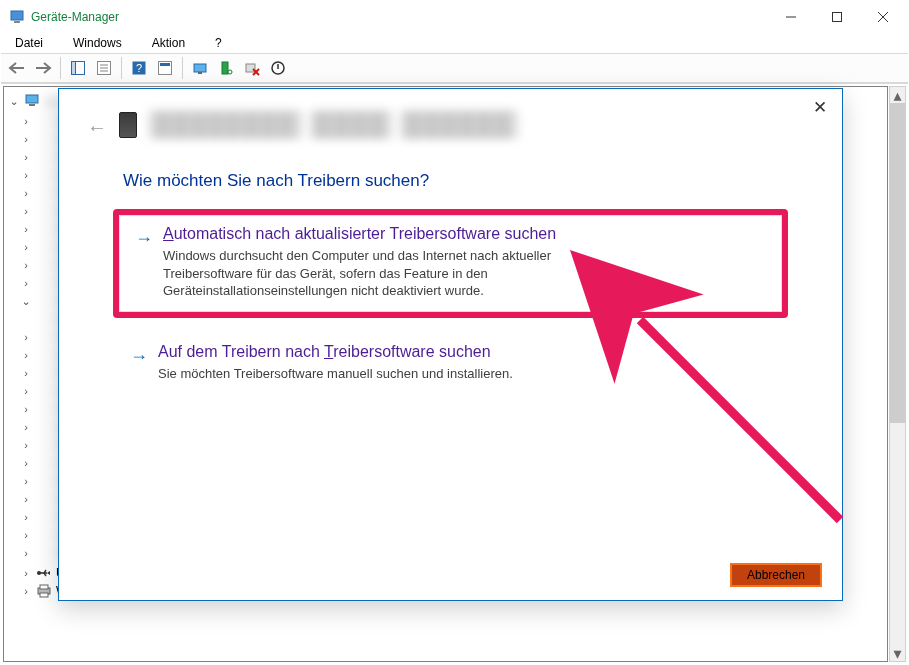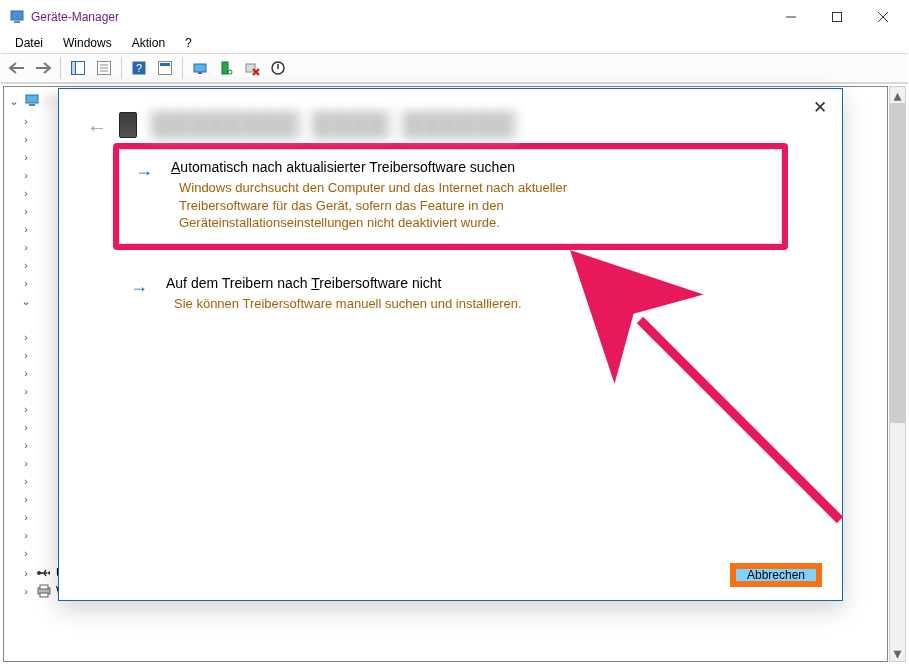--- a/index.html
+++ b/index.html
@@ -1,26 +1,26 @@
 <!DOCTYPE html>
 <html><head>
 <meta charset="utf-8">
 <style>
   * { box-sizing: border-box; font-family: "Segoe UI", Tahoma, sans-serif; }
   body { margin:0; padding:0; width:909px; height:665px; background:#fff; overflow:hidden; position:relative; }
 
   
   .mainwin { position:absolute; inset:0; background:#fff; border:1px solid #fff; }
-  .titlebar { height:32px; display:flex; align-items:center; padding:0 2px 0 8px; font-size:12px; color:#701a75; }
+  .titlebar { height:32px; display:flex; align-items:center; padding:0 2px 0 8px; font-size:12px; color:#15803d; }
   .titleicon { width:16px; height:16px; margin-right:6px; display:inline-flex; align-items:center; justify-content:center; }
   .titletext { flex:1; }
   .wcaption { display:flex; }
   .wbtn { width:46px; height:32px; display:flex; align-items:center; justify-content:center; color:#555; }
   .wbtn svg { width:10px; height:10px; }
-  .menubar { height:20px; display:flex; align-items:center; padding:0 6px; font-size:12px; gap:4px; }
+  .menubar { height:20px; display:flex; align-items:center; padding:0 6px; font-size:12px; gap:14px; }
   .menuitem { padding:1px 8px; }
   .toolbar { height:30px; border-top:1px solid #d9d9d9; border-bottom:1px solid #d9d9d9; display:flex; align-items:center; padding:0 4px; gap:2px; background:#fcfcfc; }
   .tbtn { width:24px; height:24px; display:flex; align-items:center; justify-content:center; }
   .tsep { width:1px; height:22px; background:#d0d0d0; margin:0 3px; }
 
   .clientarea { position:absolute; top:82px; left:0; right:0; bottom:0; border-top:1px solid #d9d9d9; }
   .treeview { position:absolute; top:2px; left:2px; right:20px; bottom:2px; border:1px solid #828282; background:#fff; font-size:12px; padding:4px 2px; overflow:hidden; }
   .vscroll { position:absolute; top:2px; right:2px; bottom:2px; width:17px; background:#f0f0f0; border:1px solid #cfcfcf; }
   .vscroll .thumb { position:absolute; top:16px; left:0; right:0; height:320px; background:#cdcdcd; }
   .vscroll .arrow { position:absolute; left:0; right:0; height:16px; display:flex; align-items:center; justify-content:center; color:#666; }
@@ -50,26 +50,26 @@
   .deviconD { width:18px; height:26px; background:linear-gradient(#3a3a3a,#555); border:1px solid #222; border-radius:2px; }
   .devblur { filter:blur(5px); color:#c8c8c8; font-size:22px; font-weight:600; letter-spacing:2px; }
   .devblur span { background:#ddd; padding:2px 6px; border-radius:3px; }
 
   .question { margin:28px 0 18px 36px; color:#003399; font-size:17px; }
 
   .optbox { margin:0 26px 14px 26px; border:1px dotted transparent; padding:10px 16px 12px 16px; }
   .optboxHL { border:6px solid #e6195a; border-radius:4px; box-shadow:0 0 0 1px rgba(230,25,90,.2) inset; }
   .optrow { display:flex; align-items:flex-start; gap:10px; }
   .rarrow { color:#0a6ab7; font-size:18px; margin-top:1px; }
-  .opttitle { color:#000000; font-size:14px;margin-left:8px; }
+  .opttitle { color:#4c1d95; font-size:16px; }
   .opttitle .ul { text-decoration:underline; }
-  .optdesc { color:#a16207; font-size:13px; margin-top:4px; max-width:470px; line-height:1.35;margin-left:16px; }
+  .optdesc { color:#404040; font-size:13px; margin-top:4px; max-width:470px; line-height:1.35; }
 
   .cancelbar { position:absolute; left:0; right:0; bottom:0; height:50px; display:flex; align-items:center; justify-content:flex-end; padding-right:20px; }
-  .cancelbtn { min-width:92px; height:24px; background:#7dd3fc; border:6px solid #f97316; font-size:12px; display:flex; align-items:center; justify-content:center; }
+  .cancelbtn { min-width:92px; height:24px; background:#c2410c; border:2px solid #f97316; font-size:12px; display:flex; align-items:center; justify-content:center; }
 
   
   .anno { position:absolute; left:0; top:0; pointer-events:none; }
 </style>
 </head>
 <body>
 
 <div class="mainwin">
   <div class="titlebar">
     <span class="titleicon">
@@ -346,37 +346,38 @@
   <div class="closewrap">
     <div class="closebtn">✕</div>
   </div>
   <div class="dlgbody">
     <div class="crumb">
       <span class="backarrow">←</span>
       <span class="deviconD"></span>
       <span class="devblur"><span>████████</span>&nbsp;<span>████</span>&nbsp;<span>██████</span></span>
     </div>
 
+    <div class="question">Wie möchten Sie nach Treibern suchen?</div>
 
     <div class="optbox optboxHL">
       <div class="optrow">
         <span class="rarrow">→</span>
         <div>
           <div class="opttitle"><span class="ul">A</span><span>utomatisch nach aktualisierter Treibersoftware suchen</span></div>
           <div class="optdesc">Windows durchsucht den Computer und das Internet nach aktueller Treibersoftware für das Gerät, sofern das Feature in den Geräteinstallationseinstellungen nicht deaktiviert wurde.</div>
         </div>
       </div>
     </div>
 
     <div class="optbox">
       <div class="optrow">
         <span class="rarrow">→</span>
         <div>
-          <div class="opttitle"><span>Auf dem Treibern nach </span><span class="ul">T</span><span>reibersoftware nicht</span></div>
-          <div class="optdesc">Sie können Treibersoftware manuell suchen und installieren.</div>
+          <div class="opttitle"><span>Auf dem Treibern nach </span><span class="ul">T</span><span>reibersoftware suchen</span></div>
+          <div class="optdesc">Sie möchten Treibersoftware manuell suchen und installieren.</div>
         </div>
       </div>
     </div>
   </div>
 
   <div class="cancelbar">
     <div class="cancelbtn">Abbrechen</div>
   </div>
 </div>
 

